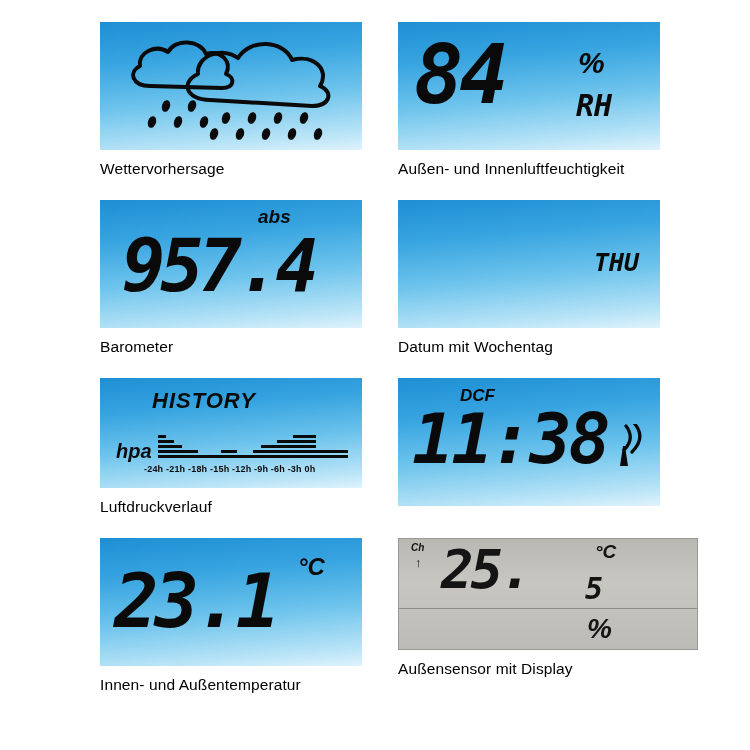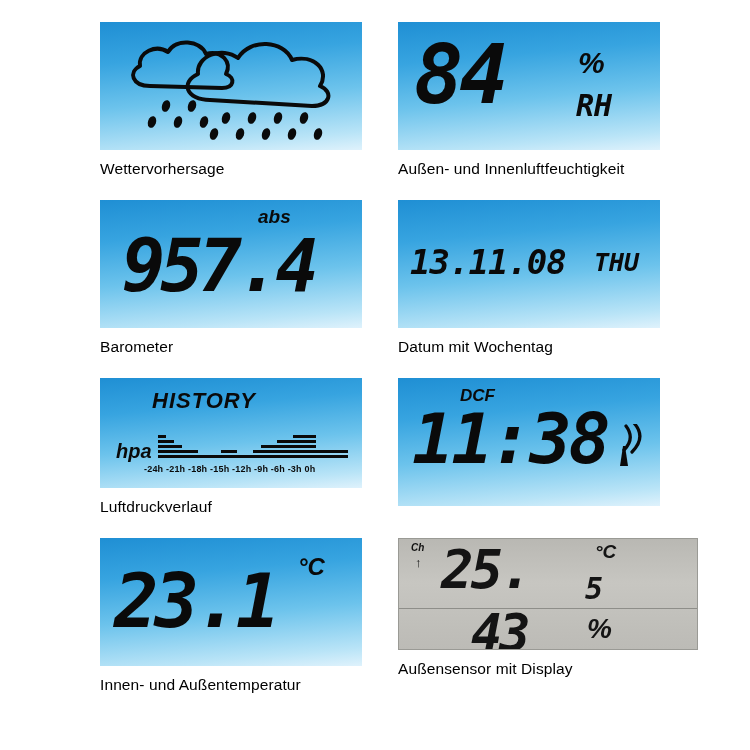--- a/index.html
+++ b/index.html
@@ -378,21 +378,20 @@
     <div class="cell col-left">
       <div class="lcd">
         <div class="baro-abs">abs</div>
         <div class="baro-num">957.4</div>
       </div>
       <div class="caption">Barometer</div>
     </div>
 
     <div class="cell col-right">
       <div class="lcd">
-        <div class="date-num">13.11.08</div>
         <div class="date-dow">THU</div>
       </div>
       <div class="caption">Datum mit Wochentag</div>
     </div>
 
     <div class="cell col-left">
       <div class="lcd hist-lcd">
         <div class="hist-title">HISTORY</div>
         <div class="hist-unit">hpa</div>
         <div class="hist-bars" id="hist-bars">
@@ -539,21 +538,20 @@
     <div class="cell col-right">
       <div class="sensor wide-sensor">
         <div class="sensor-top">
           <div class="ch-label">Ch</div>
           <div class="ch-arrow">↑</div>
           <div class="sensor-temp">25.</div>
           <div class="sensor-temp-dec">5</div>
           <div class="sensor-unit">°C</div>
         </div>
         <div class="sensor-bot">
-          <div class="sensor-hum">43</div>
           <div class="sensor-hum-pct">%</div>
         </div>
       </div>
       <div class="caption">Außensensor mit Display</div>
     </div>
 
   </div>
 </div>
 
 </body></html>

